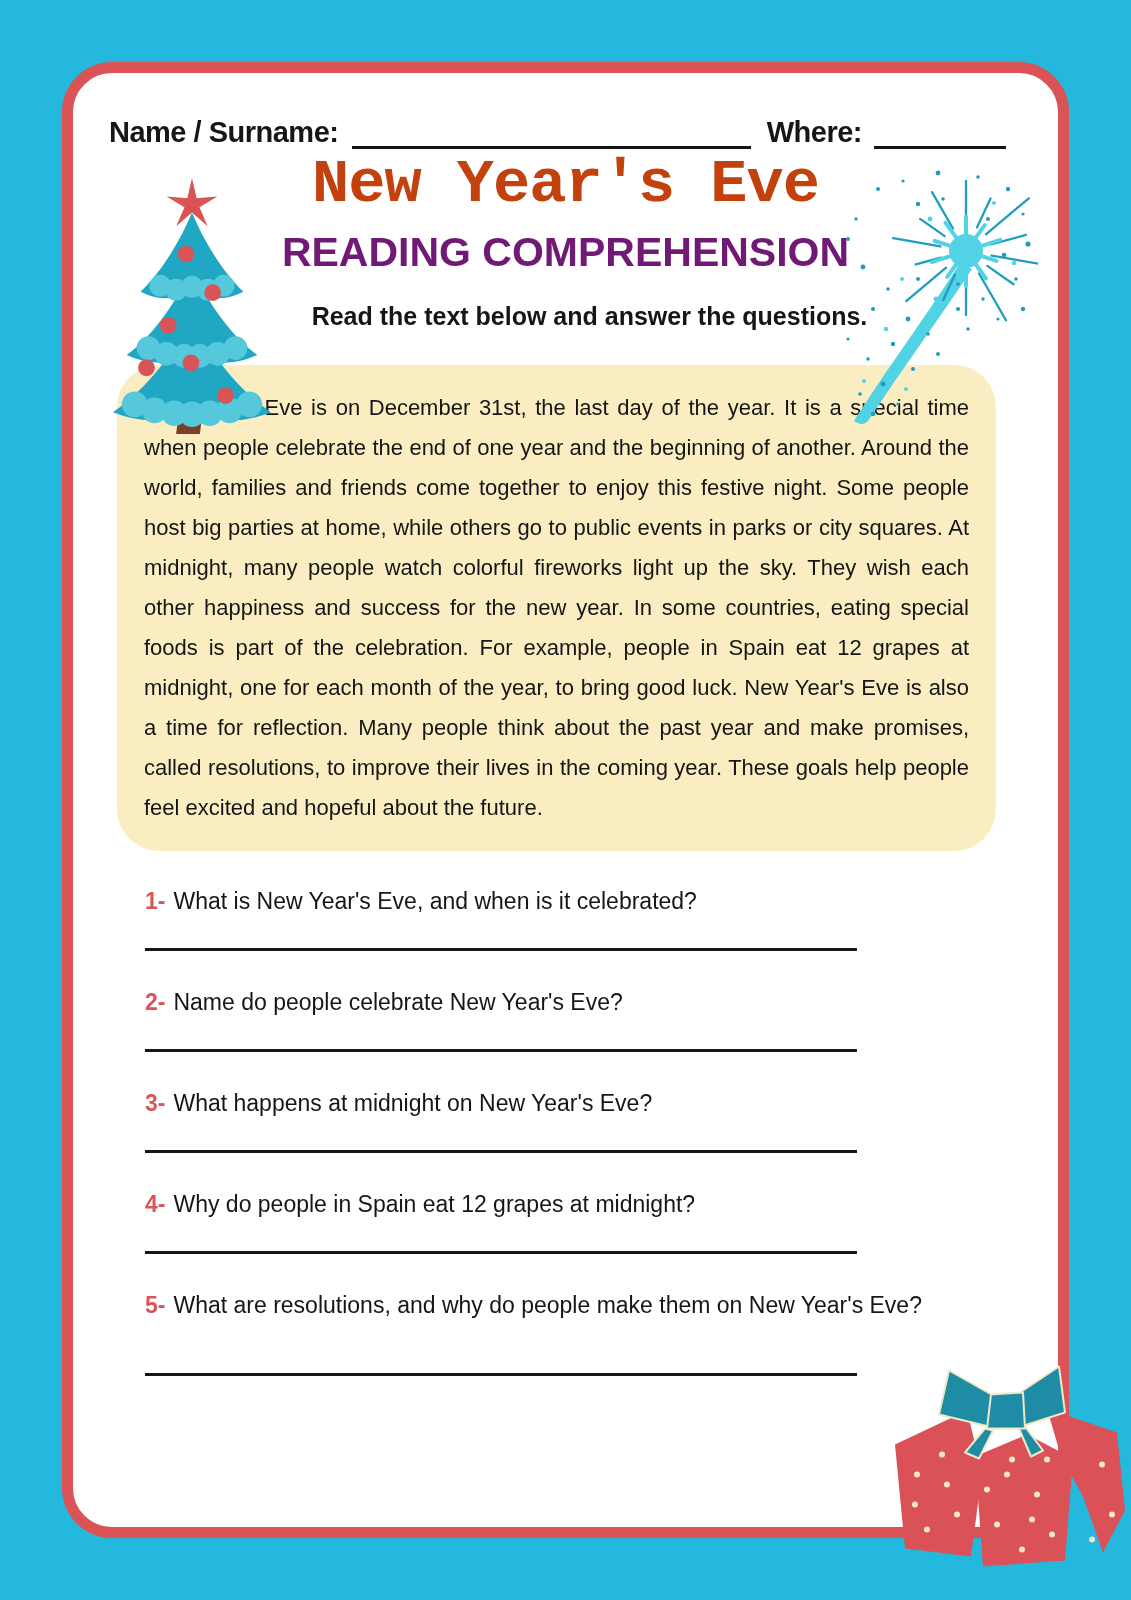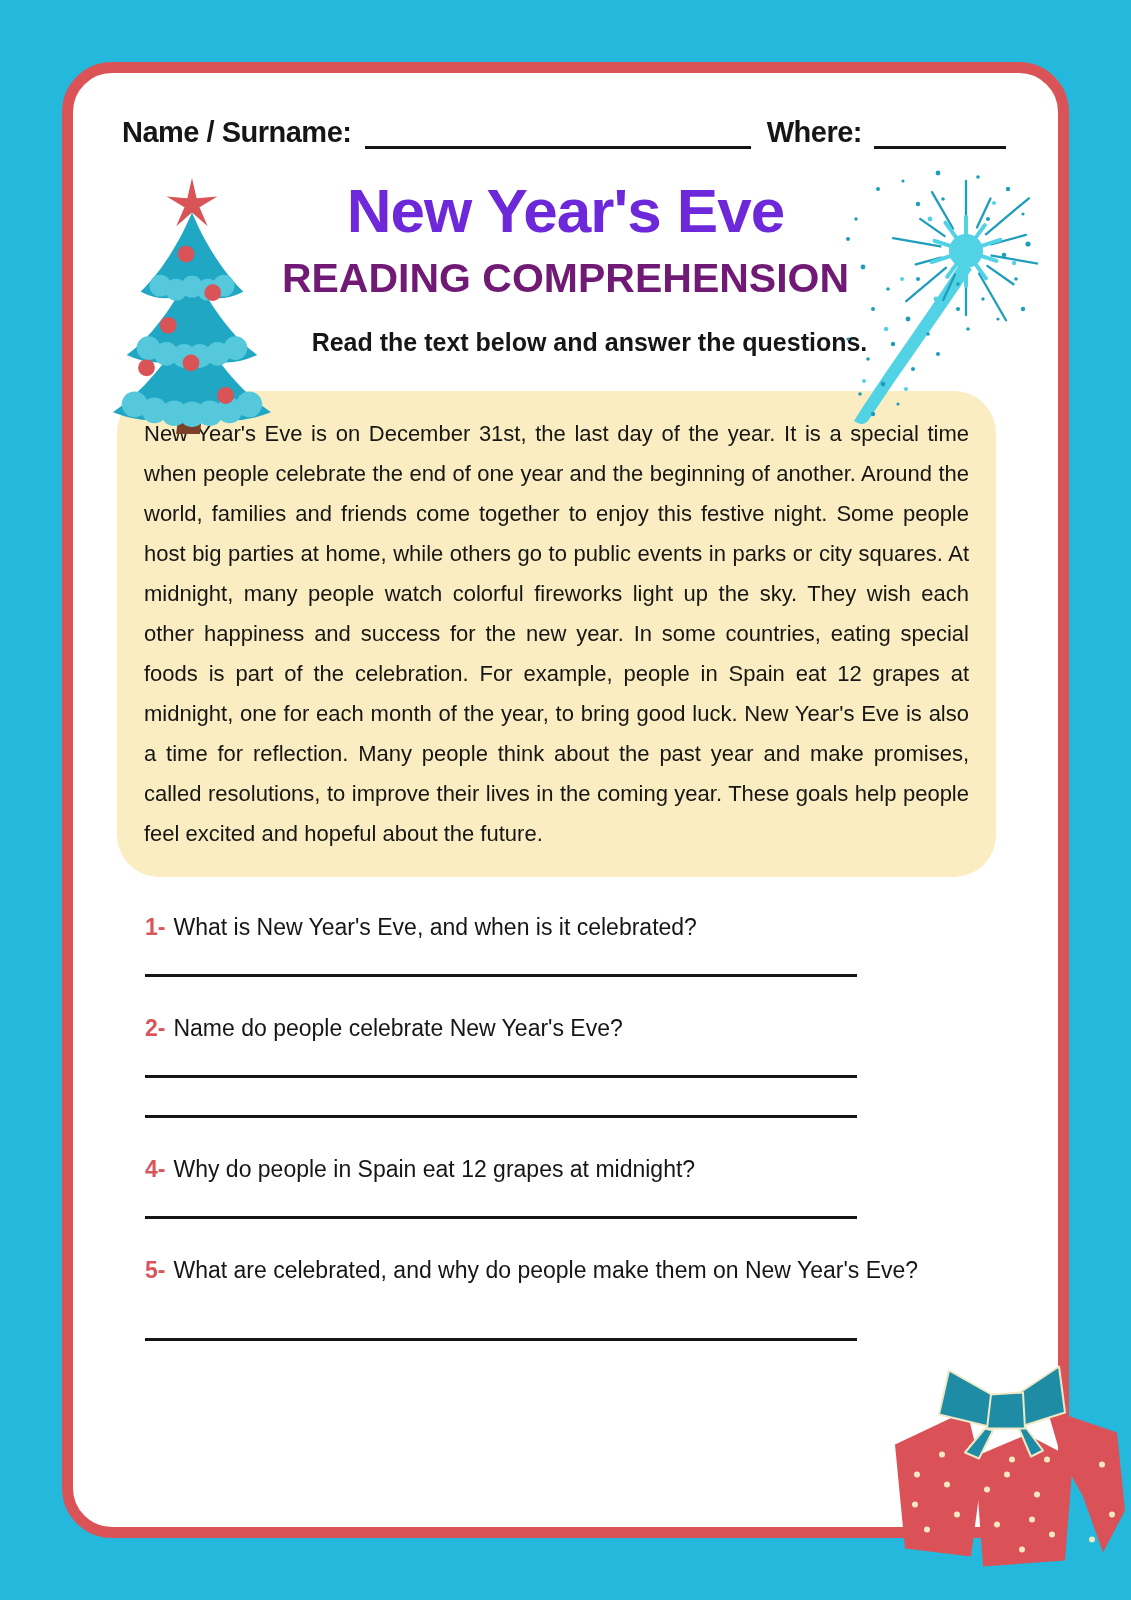--- a/index.html
+++ b/index.html
@@ -9,33 +9,33 @@
     font-family:"Liberation Sans", sans-serif;
     color:#161616;
   }
   .card{
     position:absolute;left:62px;top:62px;width:985px;height:1454px;
     background:#ffffff;border:11px solid #DA5457;border-radius:50px;
   }
   
   .header-row{
     display:flex;align-items:flex-end;
-    margin:42px 52px 0 49px;
+    margin:42px 52px 0 36px;
     font-size:29px;font-weight:700;letter-spacing:-0.5px;
   }
   .hlabel{white-space:nowrap;line-height:34px;}
   .write-line{border-bottom:3px solid #151515;height:30px;}
   .name-line{flex:1;margin:0 16px 0 14px;}
   .date-line{width:132px;margin-left:12px;}
   
   .tree{position:absolute;left:28px;top:102px;width:178px;height:262px;}
   .sparkler{position:absolute;right:20px;top:86px;width:220px;height:270px;}
   .title{
-    margin-top:26px;text-align:center;
-    font-size:62px;font-weight:700;letter-spacing:-1px;color:#6d28d9;line-height:72px;
+    text-align:center;
+    font-size:62px;font-weight:700;letter-spacing:-1px;color:#c2410c;line-height:72px;font-family:Liberation Mono, monospace;
   }
   .subtitle{
     text-align:center;margin-top:6px;
     font-size:41px;font-weight:700;letter-spacing:0px;color:#701a75;line-height:50px;
   }
   .instruction{
     text-align:center;margin-top:24px;
     font-size:25px;font-weight:700;line-height:30px;margin-left:48px;
   }
   
@@ -193,28 +193,29 @@
     <div class="questions">
       <div class="q-block">
         <div class="q-text"><span class="q-num">1-</span><span>What is New Year's Eve, and when is it celebrated?</span></div>
         <div class="answer-line"></div>
       </div>
       <div class="q-block">
         <div class="q-text"><span class="q-num">2-</span><span>Name do people celebrate New Year's Eve?</span></div>
         <div class="answer-line"></div>
       </div>
       <div class="q-block">
+        <div class="q-text"><span class="q-num">3-</span><span>What happens at midnight on New Year's Eve?</span></div>
         <div class="answer-line"></div>
       </div>
       <div class="q-block">
         <div class="q-text"><span class="q-num">4-</span><span>Why do people in Spain eat 12 grapes at midnight?</span></div>
         <div class="answer-line"></div>
       </div>
       <div class="q-block last">
-        <div class="q-text"><span class="q-num">5-</span><span>What are celebrated, and why do people make them on New Year's Eve?</span></div>
+        <div class="q-text"><span class="q-num">5-</span><span>What are resolutions, and why do people make them on New Year's Eve?</span></div>
         <div class="answer-line"></div>
       </div>
     </div>
   </div>
 
   <svg class="gift" viewBox="0 0 240 215" xmlns="http://www.w3.org/2000/svg">
     <g fill="#DA5258">
       <polygon points="8,80 80,46 95,108 84,192 18,184"></polygon>
       <polygon points="160,44 230,68 238,146 216,188 196,132 174,92"></polygon>
       <polygon points="88,92 140,70 186,94 178,196 96,202"></polygon>

